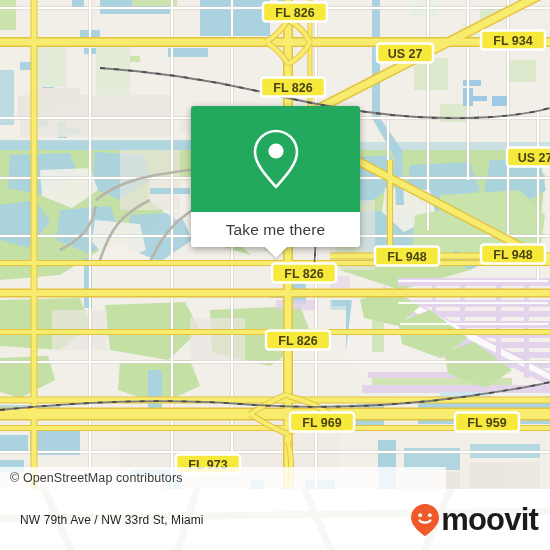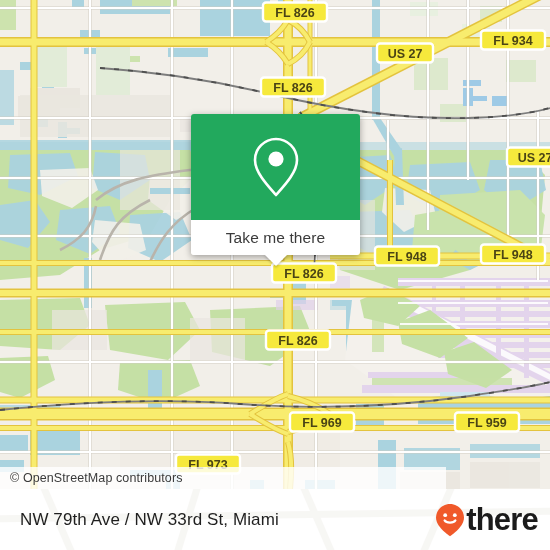--- a/index.html
+++ b/index.html
@@ -39,21 +39,21 @@
     padding-left: 10px;
     font-size: 12.5px;
     color: #3a3a3a;
     letter-spacing: 0.1px;
   }
 
   
   #popup-card {
     position: absolute;
     left: 191px;
-    top: 114px;
+    top: 106px;
     width: 169px;
     border-radius: 3px;
     box-shadow: 0 2px 7px rgba(0,0,0,0.35);
     overflow: visible;
     z-index: 30;
   }
   #popup-head {
     background: #22a95d;
     height: 106px;
     border-radius: 3px 3px 0 0;
@@ -99,21 +99,21 @@
     position: absolute;
     left: 0; top: 0;
     width: 550px; height: 61px;
     opacity: 0.30;
   }
   #footer-title {
     position: absolute;
     left: 20px;
     top: 50%;
     transform: translateY(-50%);
-    font-size: 17px;
+    font-size: 12px;
     color: #1f1f1f;
     letter-spacing: 0.1px;
     white-space: nowrap;
   }
   #brand-logo {
     position: absolute;
     right: 12px;
     top: 50%;
     transform: translateY(-50%);
     display: flex;
@@ -516,15 +516,15 @@
 
   <div id="footer-title">NW 79th Ave / NW 33rd St, Miami</div>
 
   <div id="brand-logo">
     <svg width="30" height="34" viewBox="0 0 30 34">
       <path d="M15 1 C7.3 1 1 7.2 1 14.6 C1 23.5 12.2 31.5 15 33.2 C17.8 31.5 29 23.5 29 14.6 C29 7.2 22.7 1 15 1 Z" fill="#f0592a"></path>
       <circle cx="10.2" cy="12.2" r="1.9" fill="#ffffff"></circle>
       <circle cx="19.8" cy="12.2" r="1.9" fill="#ffffff"></circle>
       <path d="M9.6 17.4 C11.4 20.4 18.6 20.4 20.4 17.4" fill="none" stroke="#ffffff" stroke-width="2.2" stroke-linecap="round"></path>
     </svg>
-    <span id="brand-name">there</span>
+    <span id="brand-name">moovit</span>
   </div>
 </div>
 
 </body></html>

